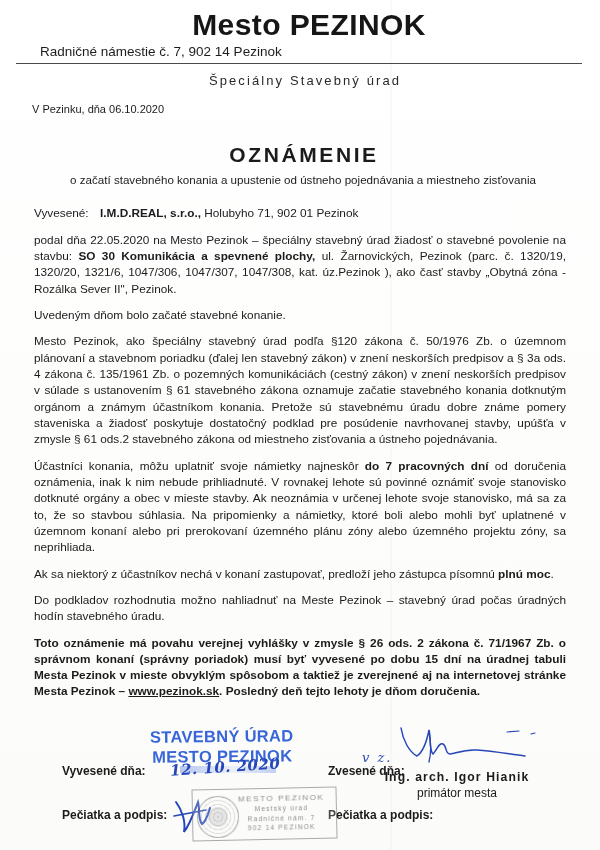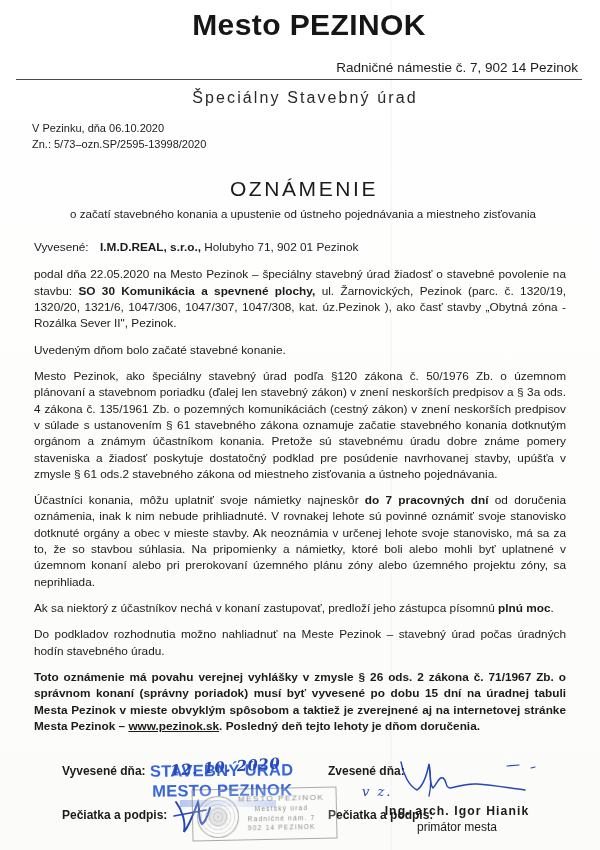--- a/index.html
+++ b/index.html
@@ -40,53 +40,53 @@
   .org-name {
     text-align: center;
     font-size: 30px;
     font-weight: bold;
     letter-spacing: 0.4px;
     margin: 8px 0 0 0;
     padding-left: 18px;
     color: #161616;
   }
   .org-address {
-    text-align: right;
+    text-align: left;
     font-size: 13.5px;
-    margin-top: 18px;
+    margin-top: 2px;
     padding-left: 18px;
     color: #1d1d1d;
   }
   .header-rule {
     height: 1px;
     background: #4a4a4a;
     margin: 4px 0 0 -6px;
     width: 566px;
   }
   .dept-line {
     text-align: center;
-    font-size: 16px;
+    font-size: 13px;
     letter-spacing: 2.1px;
     margin-top: 9px;
     padding-left: 10px;
     color: #2a2a2a;
   }
 
   .place-date {
     margin-top: 14px;
     margin-left: 10px;
     font-size: 11px;
     line-height: 1.42;
   }
 
   
   .doc-title {
     text-align: center;
     font-size: 21px;
-    font-weight: normal;
+    font-weight: bold;
     letter-spacing: 2.6px;
     margin-top: 25px;
     padding-left: 8px;
   }
   .doc-subtitle {
     text-align: center;
     font-size: 11.6px;
     margin-top: 6px;
     padding-left: 6px;
   }
@@ -254,21 +254,20 @@
 
 <div class="page">
 
   <div>
     <div class="org-name">Mesto PEZINOK</div>
     <div class="org-address">Radničné námestie č. 7, 902 14 Pezinok</div>
     <div class="header-rule"></div>
     <div class="dept-line">Špeciálny Stavebný úrad</div>
     <div class="place-date">
       <div>V Pezinku, dňa 06.10.2020</div>
-      <div>Zn.: 5/73–ozn.SP/2595-13998/2020</div>
     </div>
   </div>
 
   <div>
     <div class="doc-title">OZNÁMENIE</div>
     <div class="doc-subtitle">o začatí stavebného konania a upustenie od ústneho pojednávania a miestneho zisťovania</div>
   </div>
 
   <div class="body-wrap">
 

